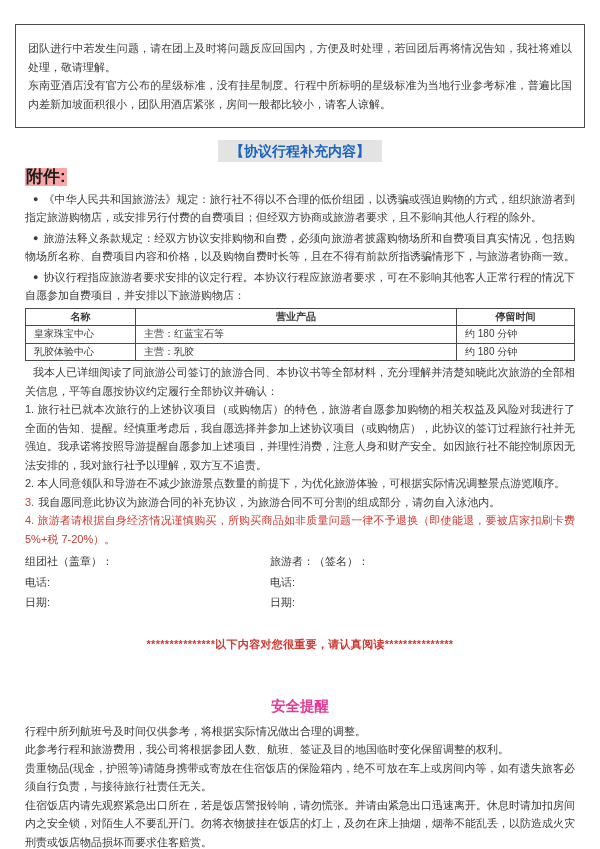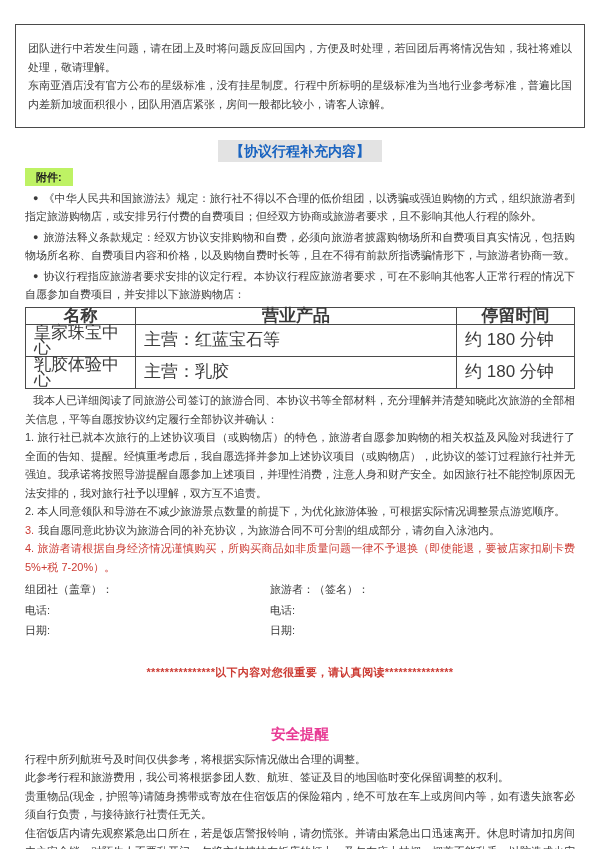--- a/index.html
+++ b/index.html
@@ -31,36 +31,36 @@
     font-weight: bold;
     font-size: 14px;
     line-height: 20px;
     padding: 1px 12px;
   }
 
   
   .attachment { margin-top: 6px; }
   .attachment span {
     display: inline-block;
-    background: #bef264;
+    background: #fca5a5;
     color: #1d1d1d;
     font-weight: bold;
-    font-size: 11px;
+    font-size: 17px;
     line-height: 18px;
-    padding: 0 11px;
+    padding: 0 1px;
   }
 
   .bullet-para { margin-top: 2px; text-indent: 8px; text-align: justify; }
   .bullet-mark { margin-right: 5px; font-size: 9px; vertical-align: 1px; }
 
   table.shops {
     width: 100%;
     border-collapse: collapse;
     margin-top: 3px;
-    font-size: 17px;
+    font-size: 10px;
   }
   table.shops th, table.shops td {
     border: 1px solid #4a4a4a;
     padding: 1px 8px;
     line-height: 14.5px;
     font-weight: normal;
     text-align: left;
   }
   table.shops th { font-weight: bold; text-align: center; }
   col.c-name { width: 110px; }

